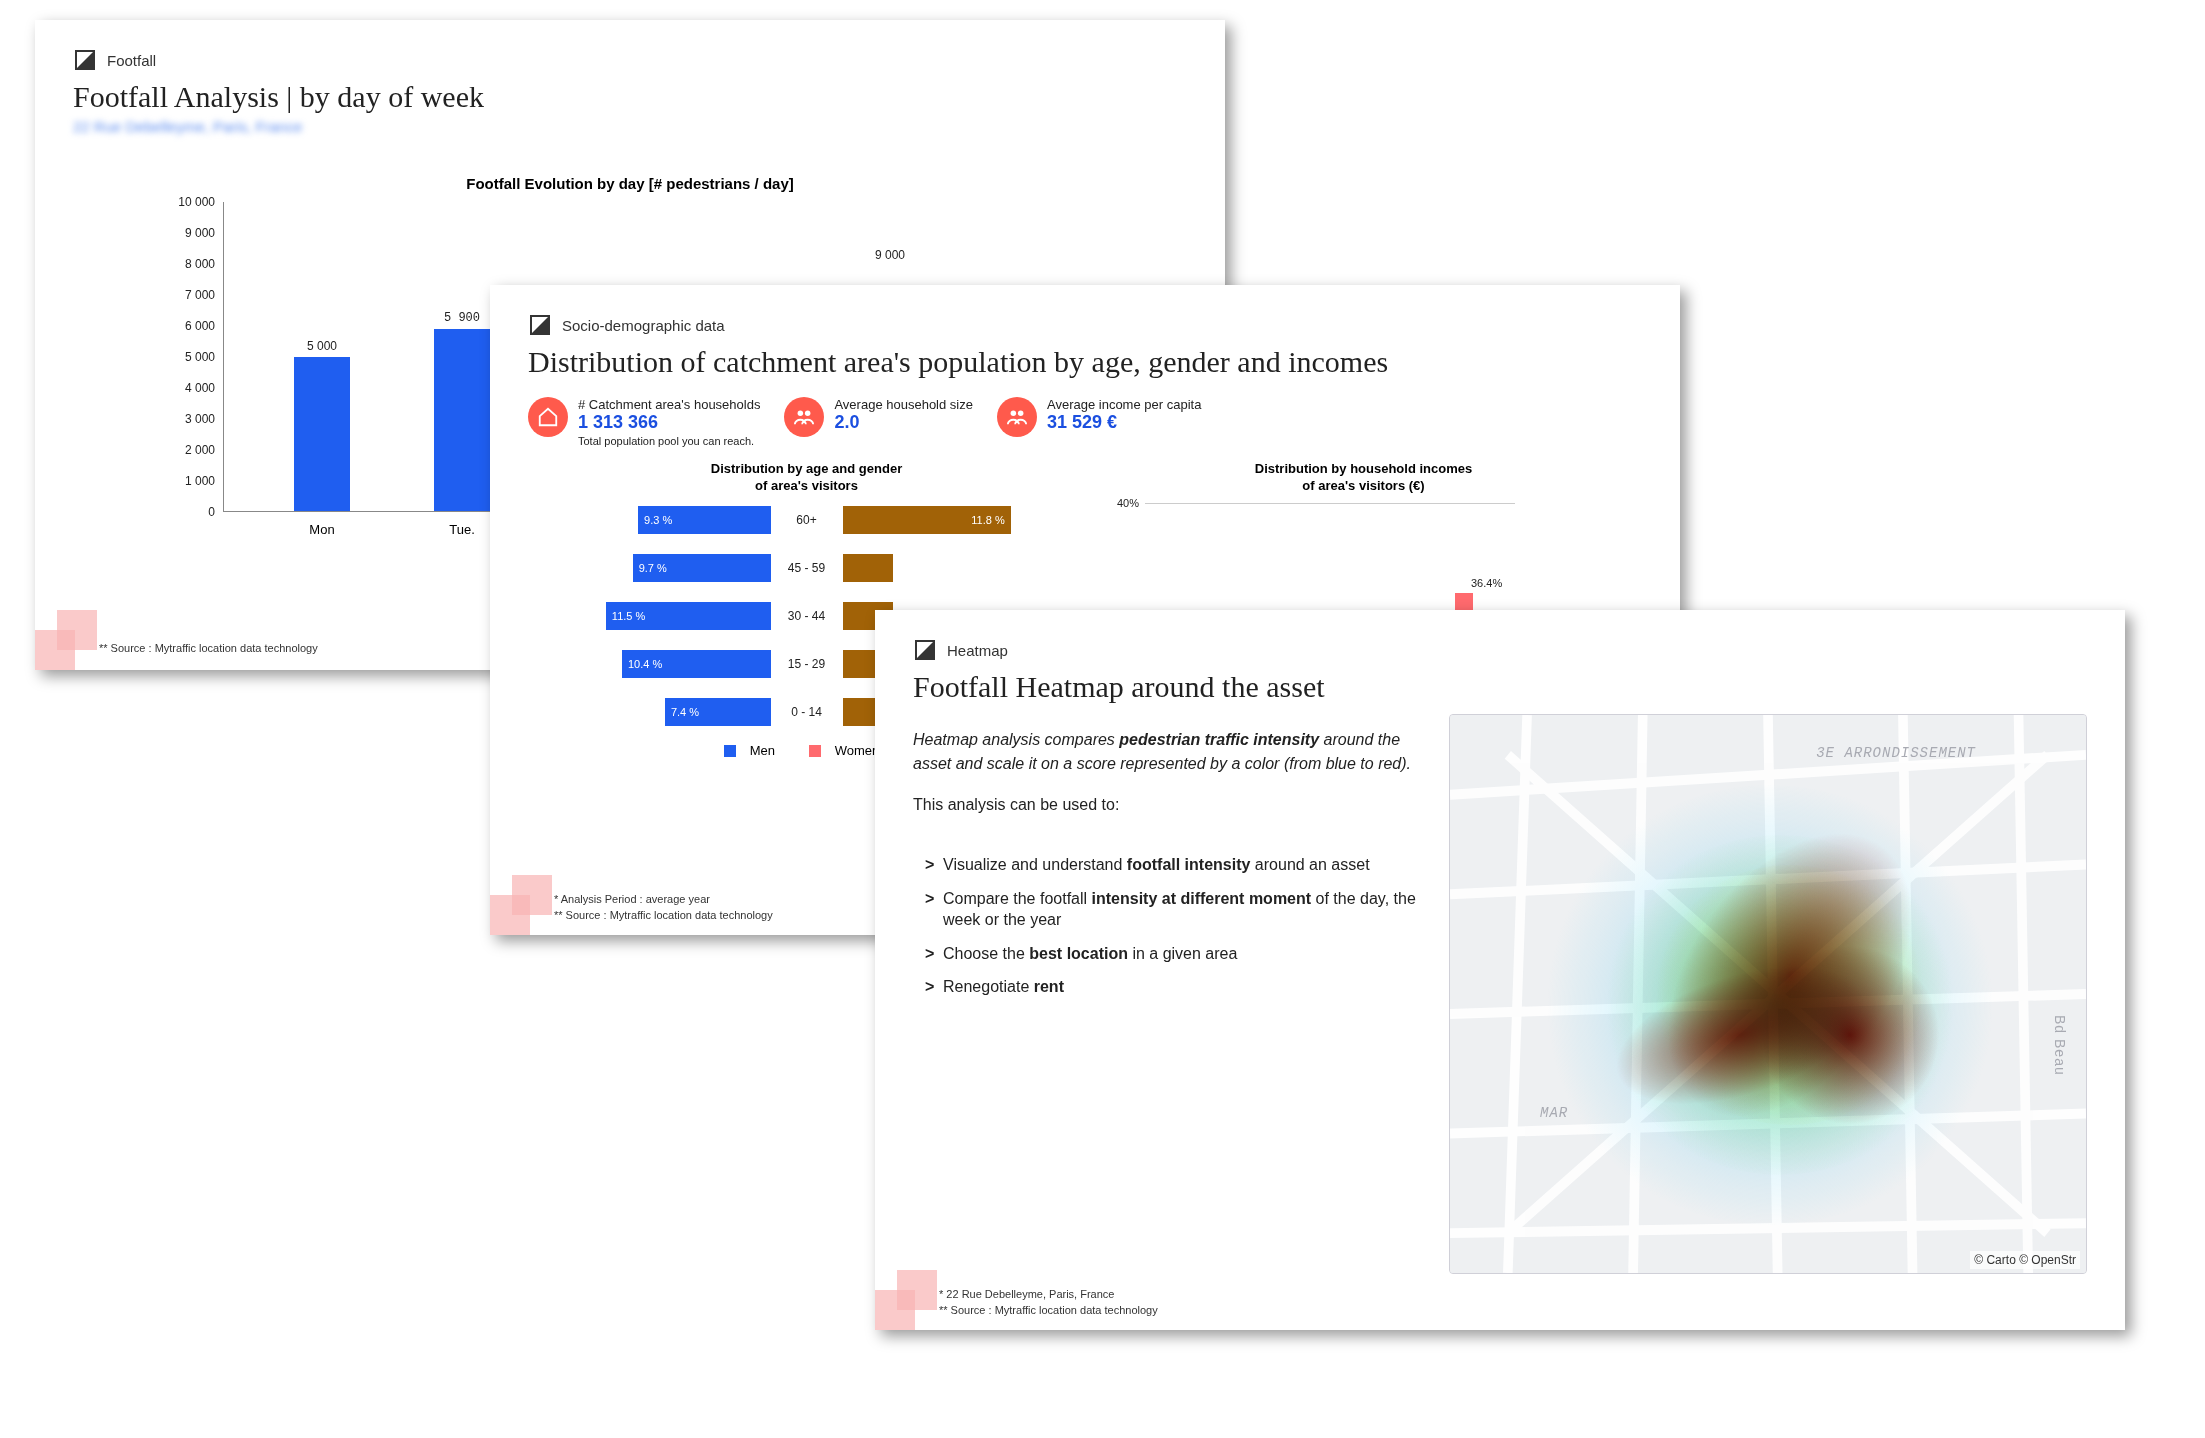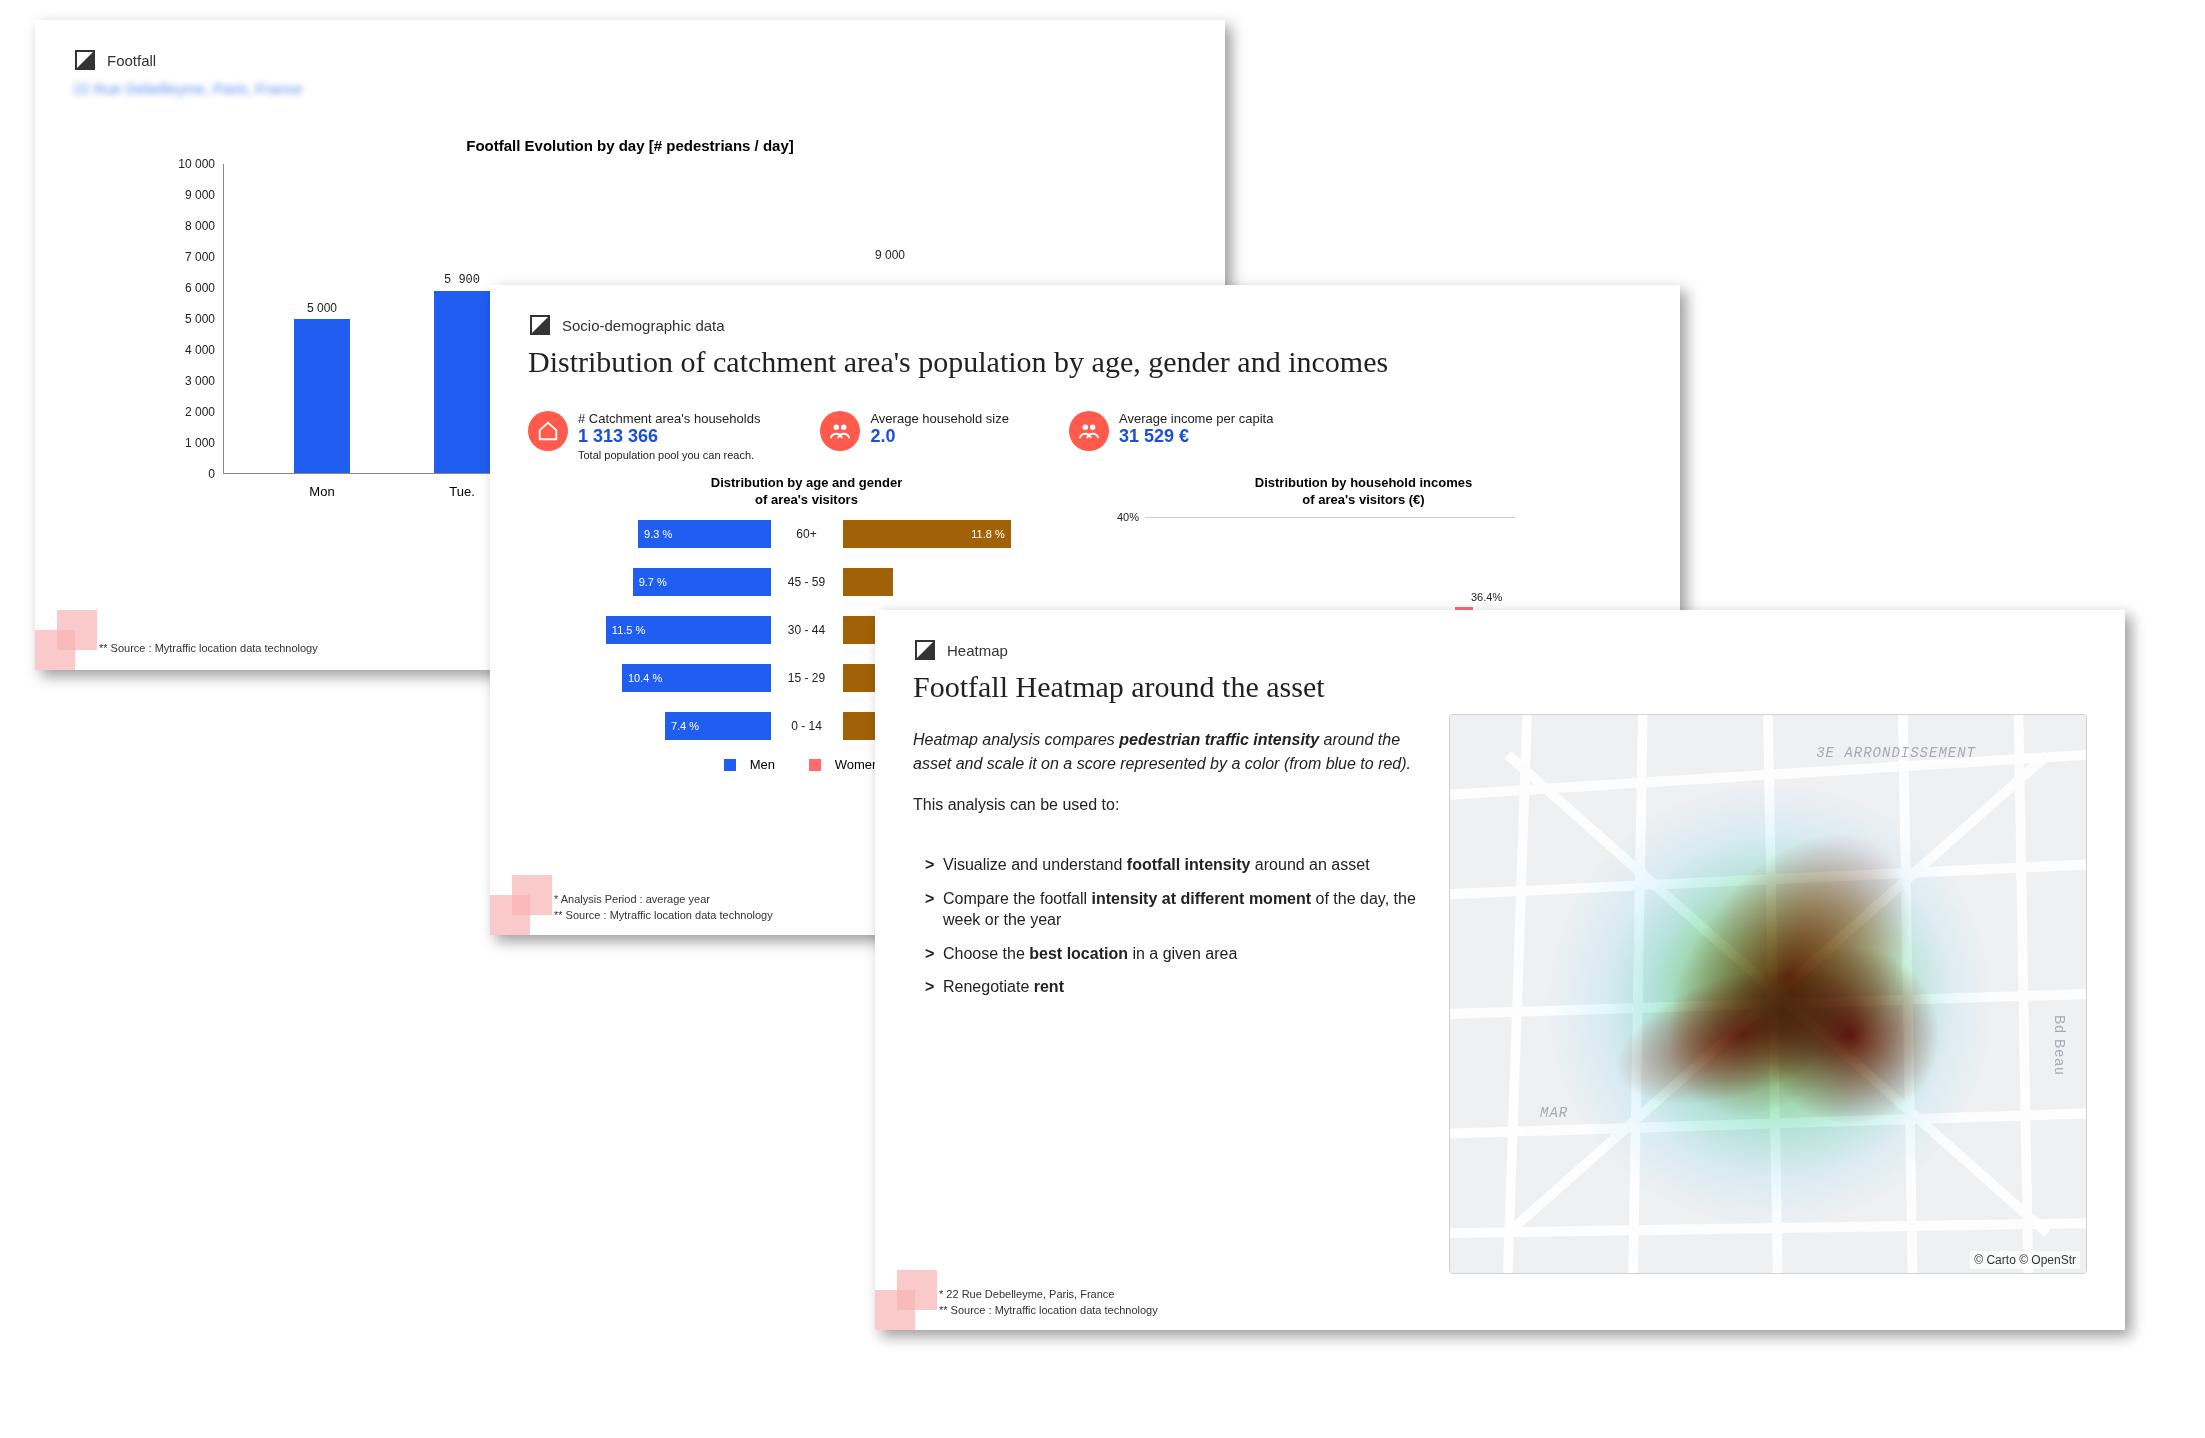--- a/index.html
+++ b/index.html
@@ -65,21 +65,21 @@
   .y-tick { position:absolute; right:8px; font-size:12px; color:#222; transform:translateY(-50%); }
   .plot { position:absolute; left:70px; top:0; right:0; bottom:30px; border-left:1px solid #888; border-bottom:1px solid #888; }
   .bar { position:absolute; bottom:0; background:#1f5ef0; width:56px; }
   .bar-label { position:absolute; font-size:12px; color:#222; width:100%; text-align:center; top:-18px; }
   .x-label { position:absolute; bottom:-26px; font-size:13px; width:60px; text-align:center; transform:translateX(-50%); }
   .chart1-note { font-style: italic; text-decoration: underline; font-size:12px; color:#333; position:absolute; right:40px; bottom:100px; text-align:right; }
   .stray-label { position:absolute; font-size:12px; color:#222; }
 
   
   .c2 { left: 490px; top: 285px; width: 1190px; height: 650px; }
-  .kpis { display:flex; gap:60px; margin:32px 0 6px 0; }
+  .kpis { display:flex; gap:24px; margin:18px 0 6px 0; }
   .kpi { display:flex; gap:10px; }
   .kpi-icon {
     width:40px; height:40px; border-radius:50%;
     background:#ff5a4c; display:flex; align-items:center; justify-content:center;
     color:#fff; font-size:20px;
   }
   .kpi-label { font-size:13px; color:#222; }
   .kpi-value { font-size:18px; font-weight:bold; color:#1b4fe0; }
   .kpi-sub { font-size:11px; color:#222; margin-top:2px; }
   .dist-row { display:flex; margin-top:14px; }
@@ -135,20 +135,21 @@
 <div class="card c1">
   <div class="card-head">
     <span class="logo">
       <svg viewBox="0 0 24 24">
           <path d="M2 2 L22 2 L2 22 Z M22 2 L22 22 L2 22 Z" fill="#111" opacity="0.85"></path>
           <path d="M4 4 L20 4 L4 20 Z" fill="#fff"></path>
         </svg>
     </span>
     <span class="section-label">Footfall</span>
   </div>
+  <div class="title-serif">Footfall Analysis | by day of week</div>
   <div class="blurred-sub">22 Rue Debelleyme, Paris, France</div>
 
   <div class="chart1-title">Footfall Evolution by day [# pedestrians / day]</div>
 
   <div class="stray-label" style="left:840px; top:228px;">9 000</div>
 
   <div class="chart1-area">
     <div class="y-axis">
       <span class="y-tick" style="top:0%">10 000</span>
       <span class="y-tick" style="top:10%">9 000</span>

